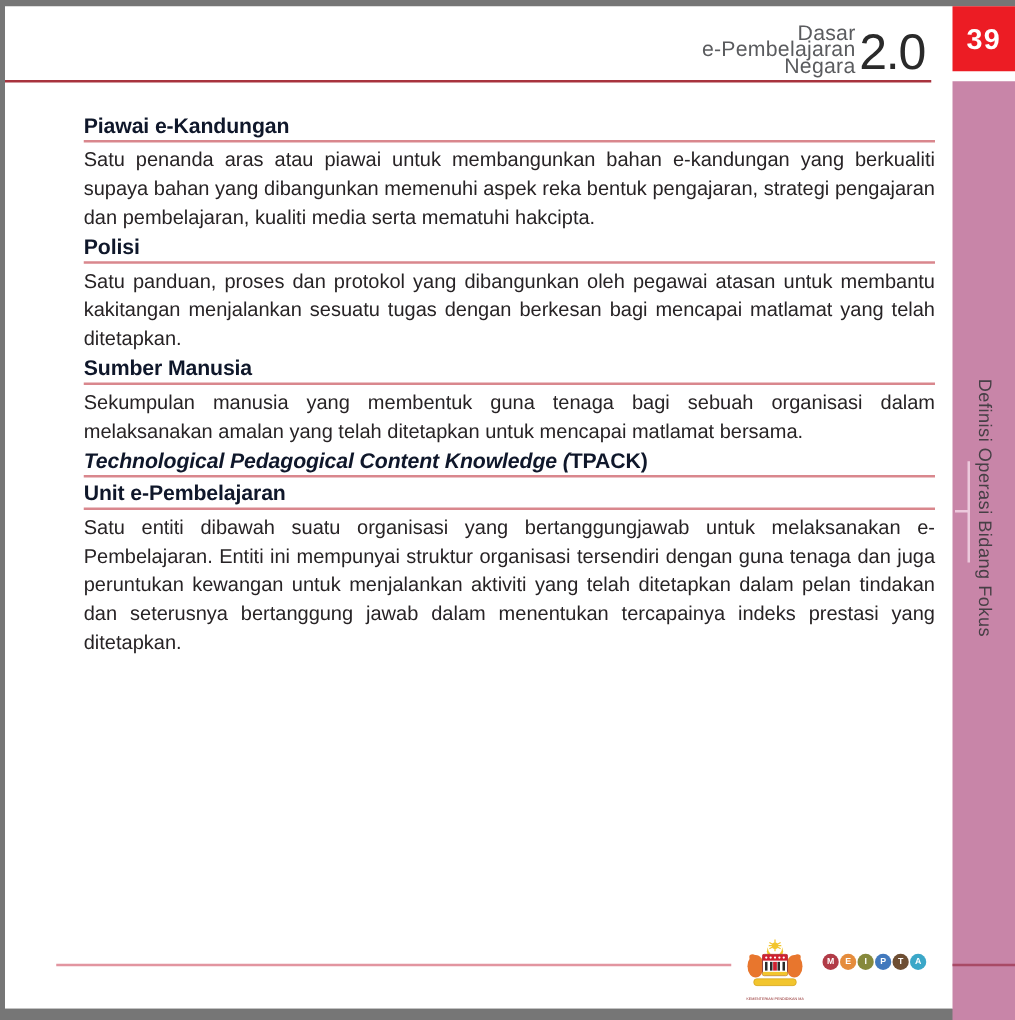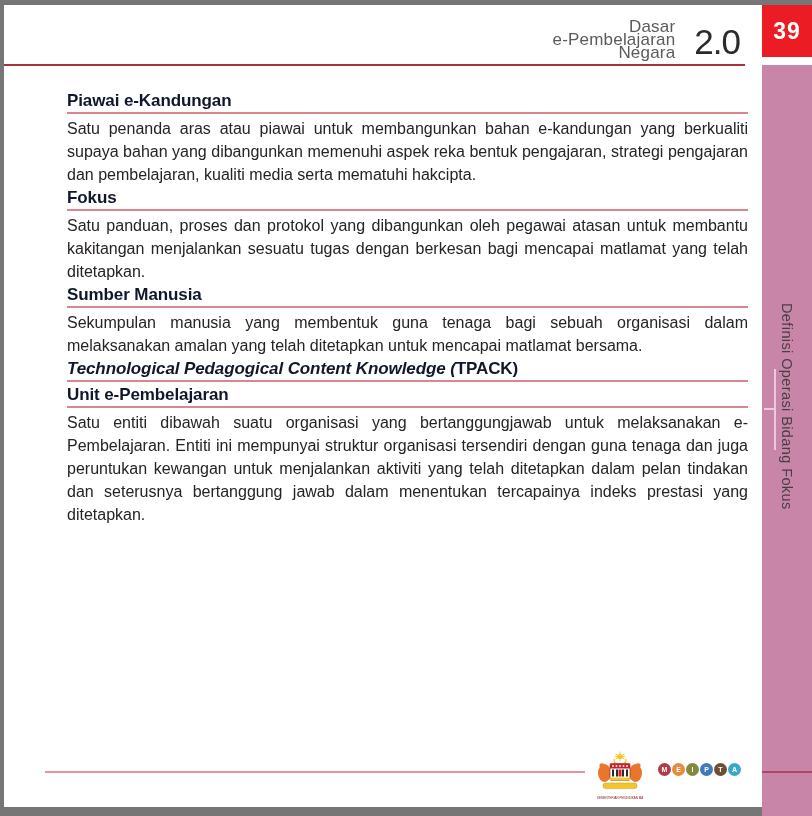--- a/index.html
+++ b/index.html
@@ -5,21 +5,21 @@
   html,body{margin:0;padding:0;}
   body{font-family:"Liberation Sans",sans-serif;background:#767676;}
   .viewport{position:relative;width:812px;height:816px;background:#767676;overflow:hidden;}
   .page{position:absolute;left:4px;top:5px;width:808px;height:802px;background:#ffffff;}
   .frame-bottom{position:absolute;left:0;top:807px;width:762px;height:9px;background:#767676;}
 
   
   .header-rule{position:absolute;left:4px;top:64px;width:741px;height:2px;background:#a8333e;}
   .brand{position:absolute;top:20px;right:72px;display:flex;align-items:flex-end;}
   .brand-lines{text-align:right;color:#5a5b5e;font-size:17px;line-height:13px;letter-spacing:.2px;}
-  .brand-version{font-size:35px;line-height:38px;color:#2a2a2a;font-weight:400;margin-left:19px;letter-spacing:-1px;transform:translateY(2px);}
+  .brand-version{font-size:40px;line-height:38px;color:#2a2a2a;font-weight:400;margin-left:3px;letter-spacing:-1px;transform:translateY(2px);}
 
   
   .page-tab{position:absolute;left:762px;top:5px;width:50px;height:52px;background:#ec1c24;color:#ffffff;
             display:flex;align-items:center;justify-content:center;font-size:23px;font-weight:600;letter-spacing:1px;}
   .side-strip{position:absolute;left:762px;top:65px;width:50px;height:751px;background:#c885a8;}
   .side-label{position:absolute;left:779px;top:303px;writing-mode:vertical-rl;color:#463f45;
               font-size:14.5px;letter-spacing:.4px;white-space:nowrap;}
   .strip-bracket-v{position:absolute;left:774px;top:369px;width:2px;height:81px;background:#ecc9dc;}
   .strip-bracket-h{position:absolute;left:764px;top:408px;width:11px;height:2px;background:#ecc9dc;}
   .strip-rule{position:absolute;left:762px;top:771px;width:50px;height:2px;background:#a84a66;}
@@ -66,21 +66,21 @@
 
   <div class="content">
 
     <div class="section">
       <h3>Piawai e-Kandungan</h3>
       <hr class="rule">
       <p>Satu penanda aras atau piawai untuk membangunkan bahan e-kandungan yang berkualiti supaya bahan yang dibangunkan memenuhi aspek reka bentuk pengajaran, strategi pengajaran dan pembelajaran, kualiti media serta mematuhi hakcipta.</p>
     </div>
 
     <div class="section">
-      <h3>Fokus</h3>
+      <h3>Polisi</h3>
       <hr class="rule">
       <p>Satu panduan, proses dan protokol yang dibangunkan oleh pegawai atasan untuk membantu kakitangan menjalankan sesuatu tugas dengan berkesan bagi mencapai matlamat yang telah ditetapkan.</p>
     </div>
 
     <div class="section">
       <h3>Sumber Manusia</h3>
       <hr class="rule">
       <p>Sekumpulan manusia yang membentuk guna tenaga bagi sebuah organisasi dalam melaksanakan amalan yang telah ditetapkan untuk mencapai matlamat bersama.</p>
     </div>
 

